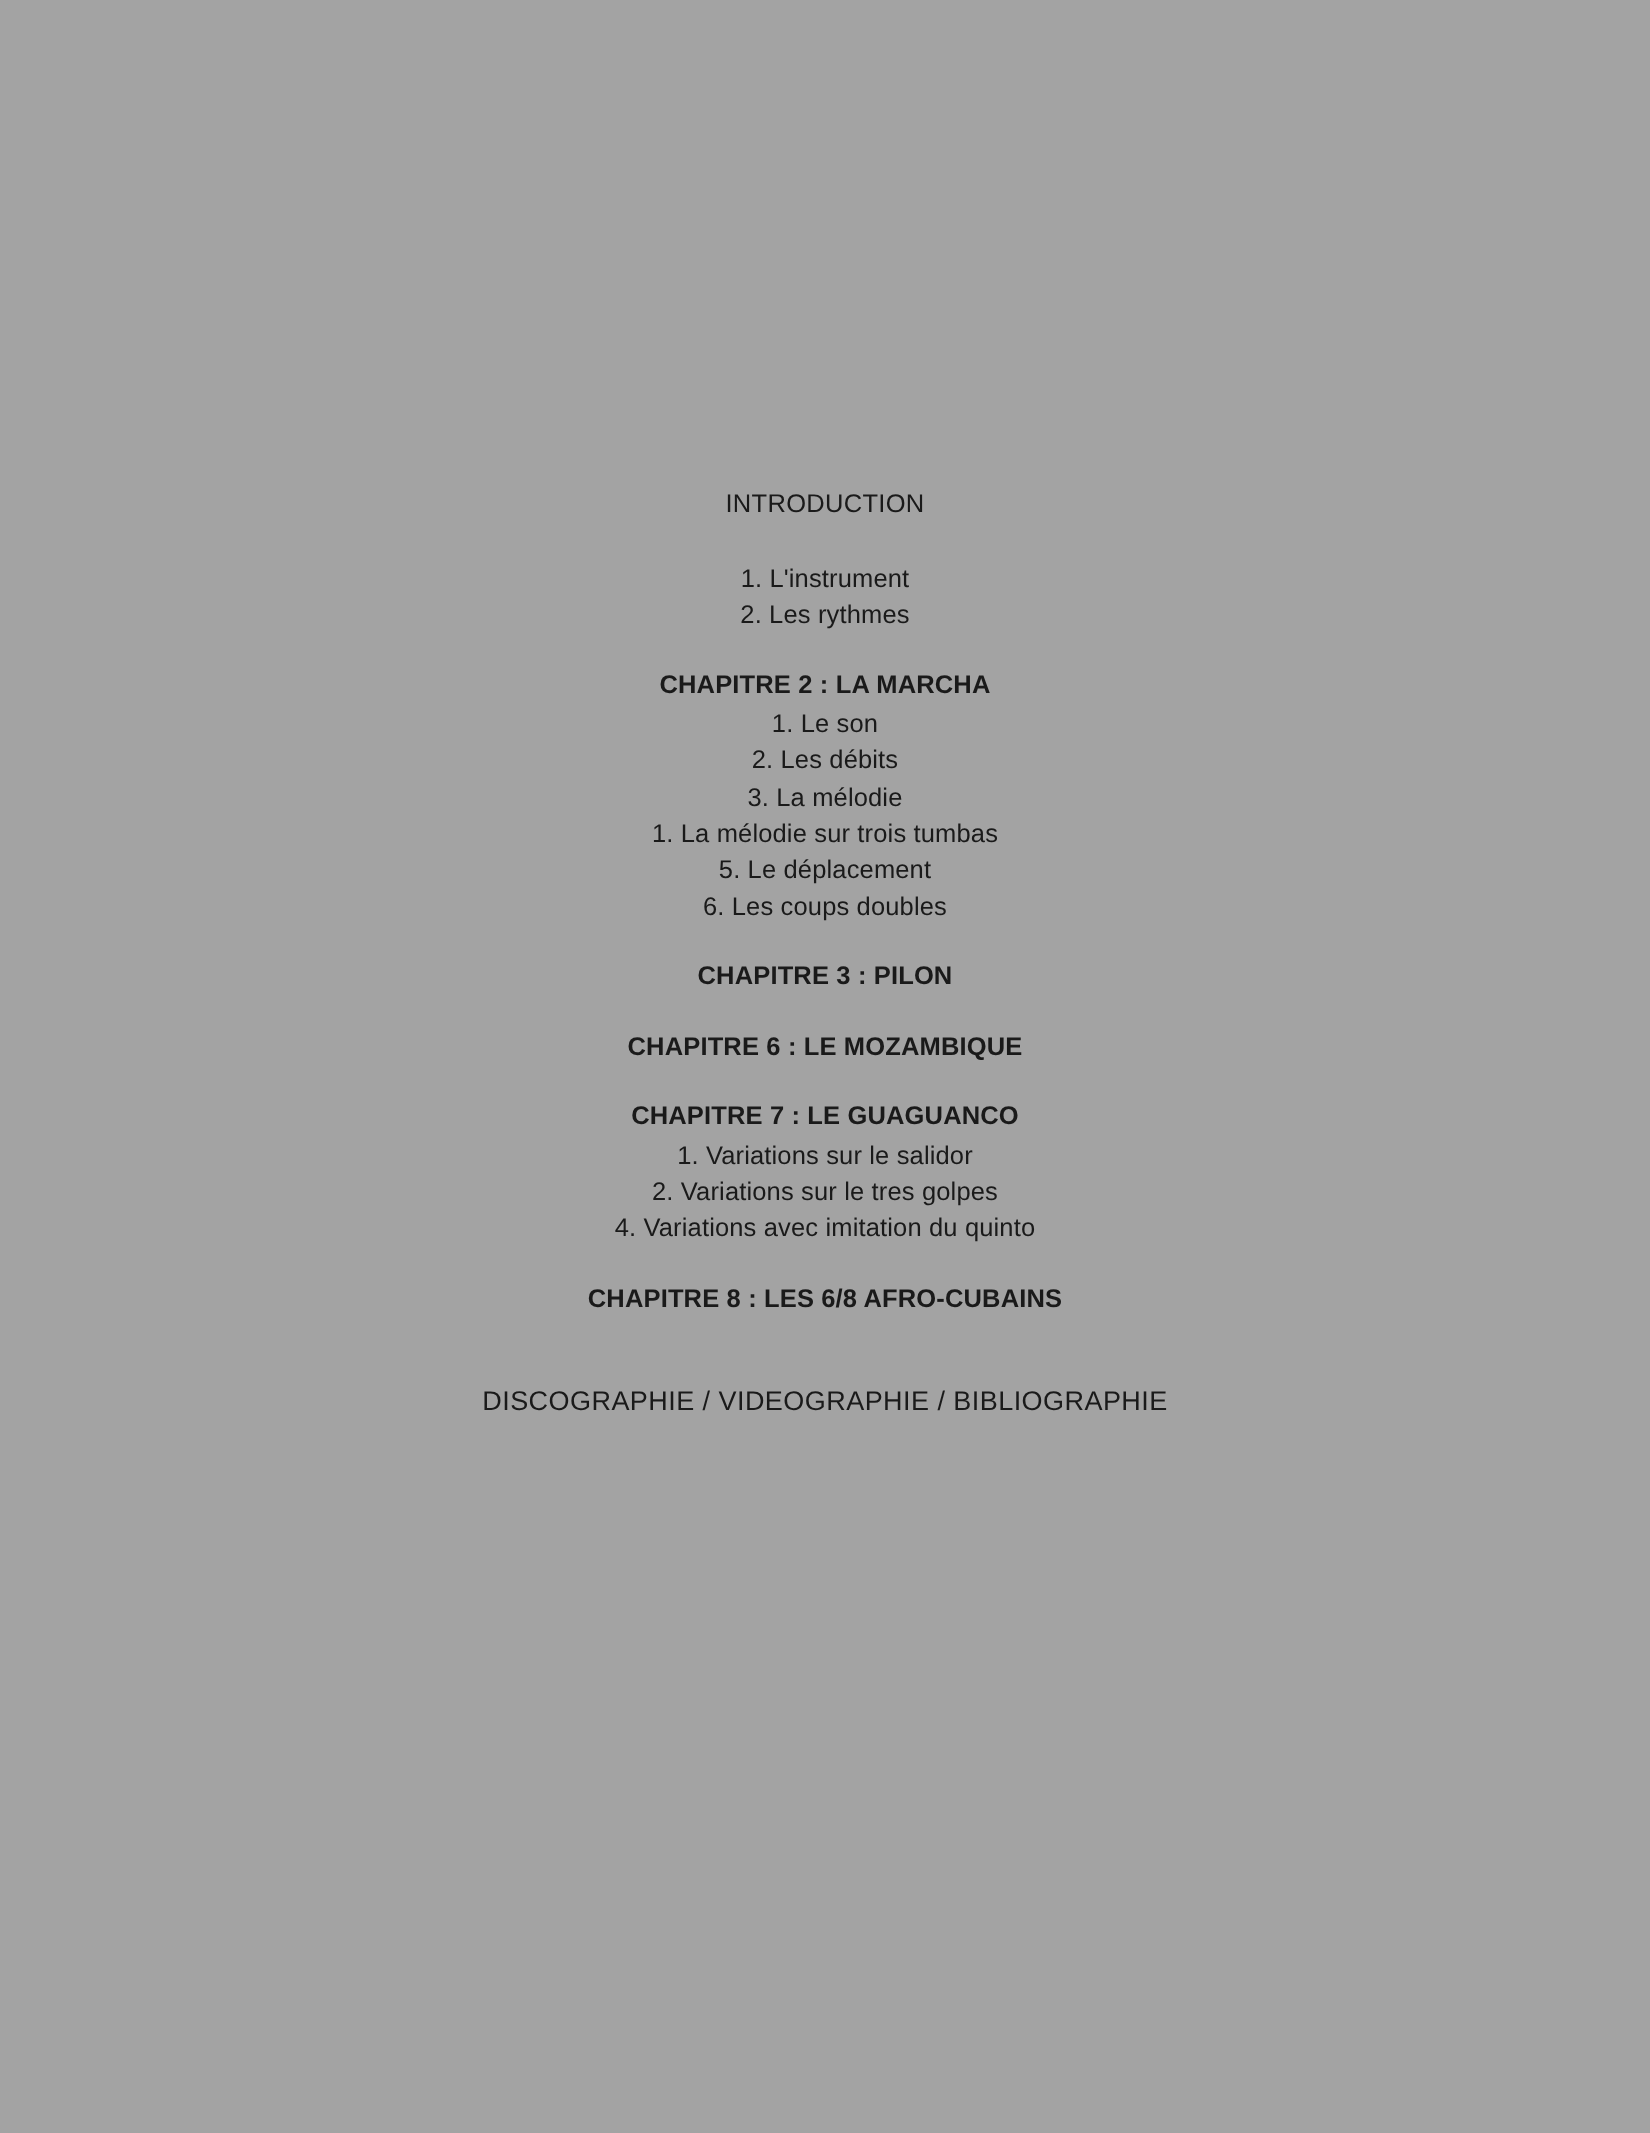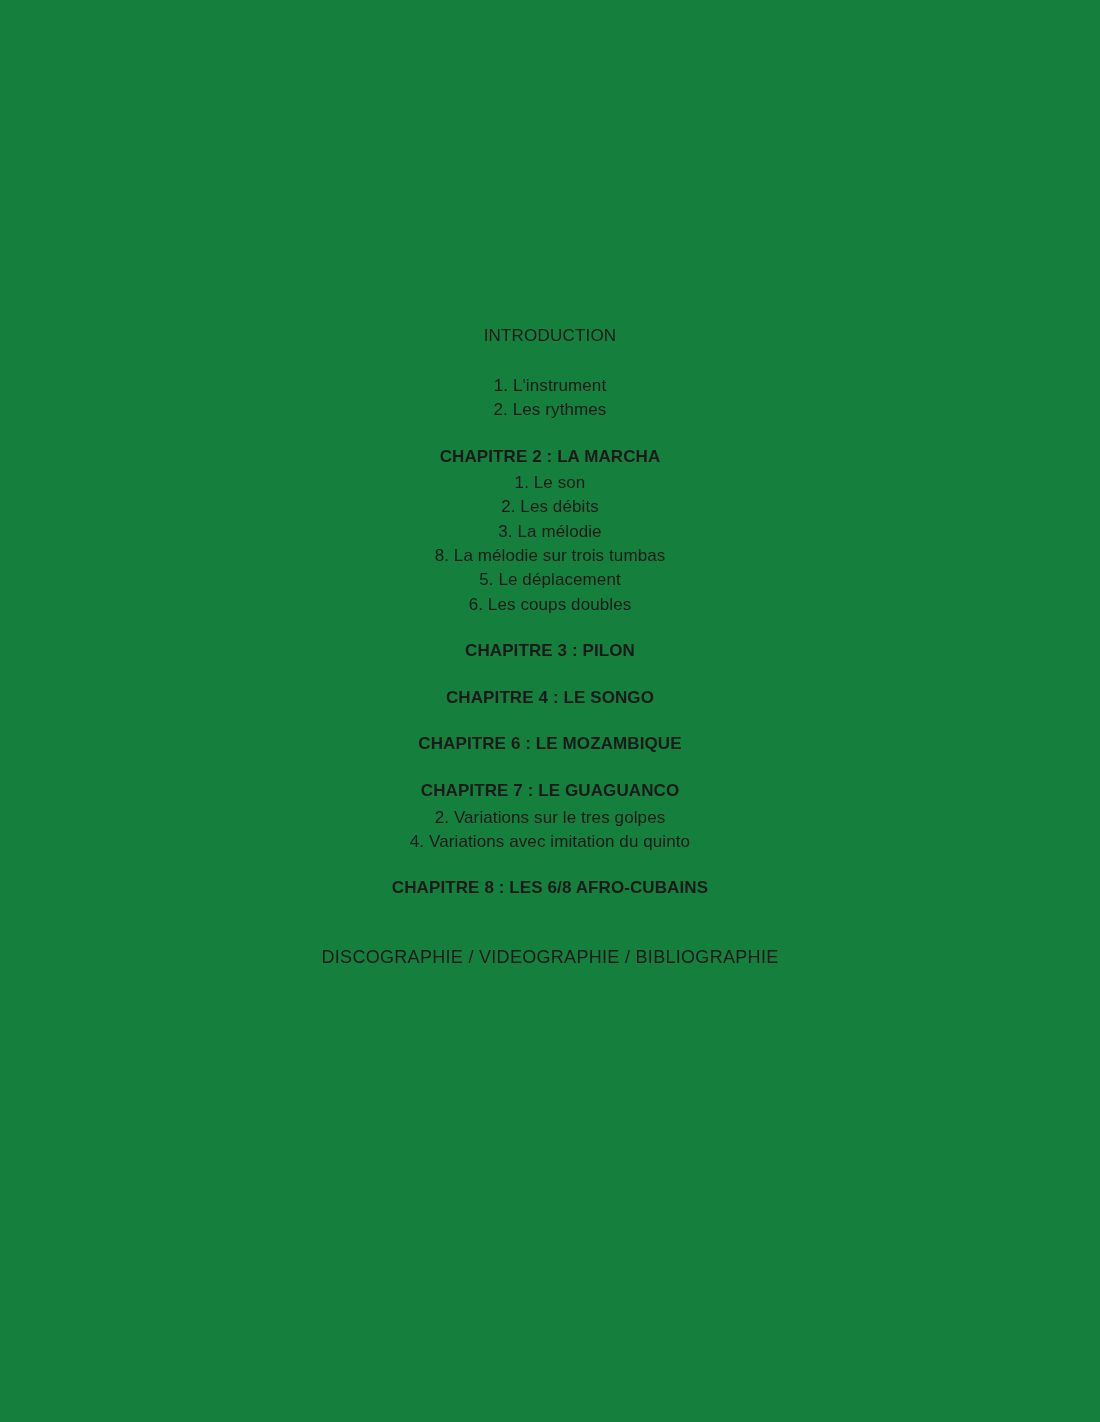--- a/index.html
+++ b/index.html
@@ -14,21 +14,21 @@
     color: #1a1a1a;
     position: relative;
     overflow: hidden;
   }
   .page {
     position: absolute;
     left: 0;
     top: 0;
     width: 1100px;
     height: 1422px;
-    background: #15803d;
+    background: #a3a3a3;
     text-decoration: underline;
   }
   .toc {
     position: absolute;
     left: 0;
     top: 325px;
     width: 1100px;
     text-align: center;
   }
   .toc-intro {
@@ -75,40 +75,38 @@
     <div class="chapter-block">
       <div class="section-item">1. L'instrument</div>
       <div class="section-item">2. Les rythmes</div>
     </div>
 
     <div class="chapter-block">
       <div class="chapter-title">CHAPITRE 2 : LA MARCHA</div>
       <div class="section-item">1. Le son</div>
       <div class="section-item">2. Les débits</div>
       <div class="section-item">3. La mélodie</div>
-      <div class="section-item">8. La mélodie sur trois tumbas</div>
+      <div class="section-item">1. La mélodie sur trois tumbas</div>
       <div class="section-item">5. Le déplacement</div>
       <div class="section-item">6. Les coups doubles</div>
     </div>
 
     <div class="chapter-block">
       <div class="chapter-title spaced">CHAPITRE 3 : PILON</div>
     </div>
 
-    <div class="chapter-block">
-      <div class="chapter-title spaced">CHAPITRE 4 : LE SONGO</div>
-    </div>
 
 
     <div class="chapter-block">
       <div class="chapter-title spaced">CHAPITRE 6 : LE MOZAMBIQUE</div>
     </div>
 
     <div class="chapter-block">
       <div class="chapter-title">CHAPITRE 7 : LE GUAGUANCO</div>
+      <div class="section-item">1. Variations sur le salidor</div>
       <div class="section-item">2. Variations sur le tres golpes</div>
       <div class="section-item">4. Variations avec imitation du quinto</div>
     </div>
 
     <div class="chapter-block">
       <div class="chapter-title spaced">CHAPITRE 8 : LES 6/8 AFRO-CUBAINS</div>
     </div>
 
     <div class="toc-footer">DISCOGRAPHIE / VIDEOGRAPHIE / BIBLIOGRAPHIE</div>
 

